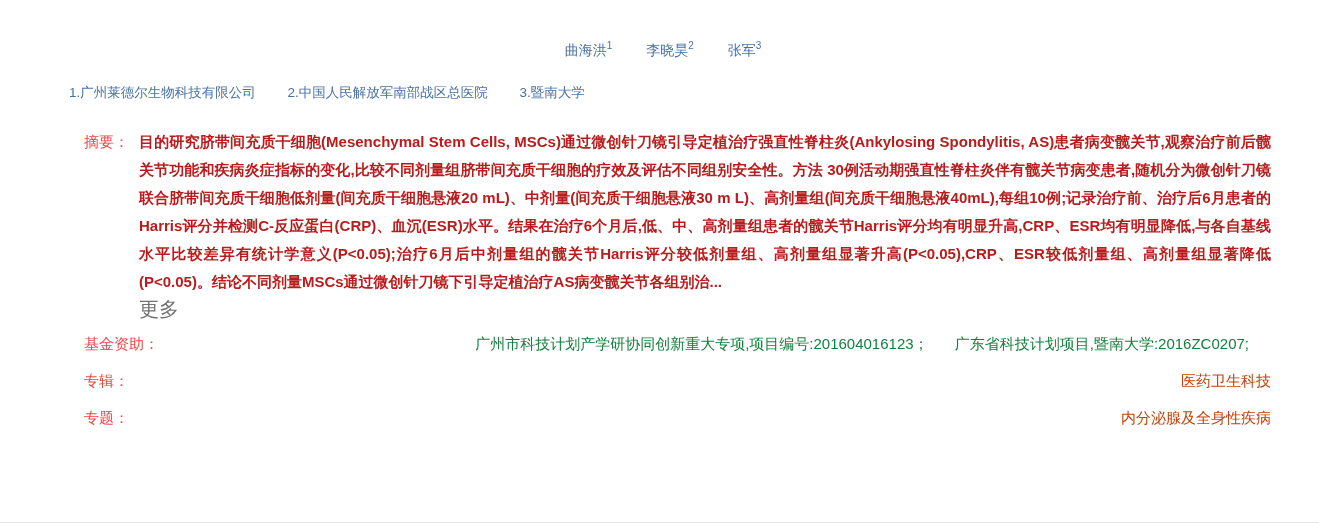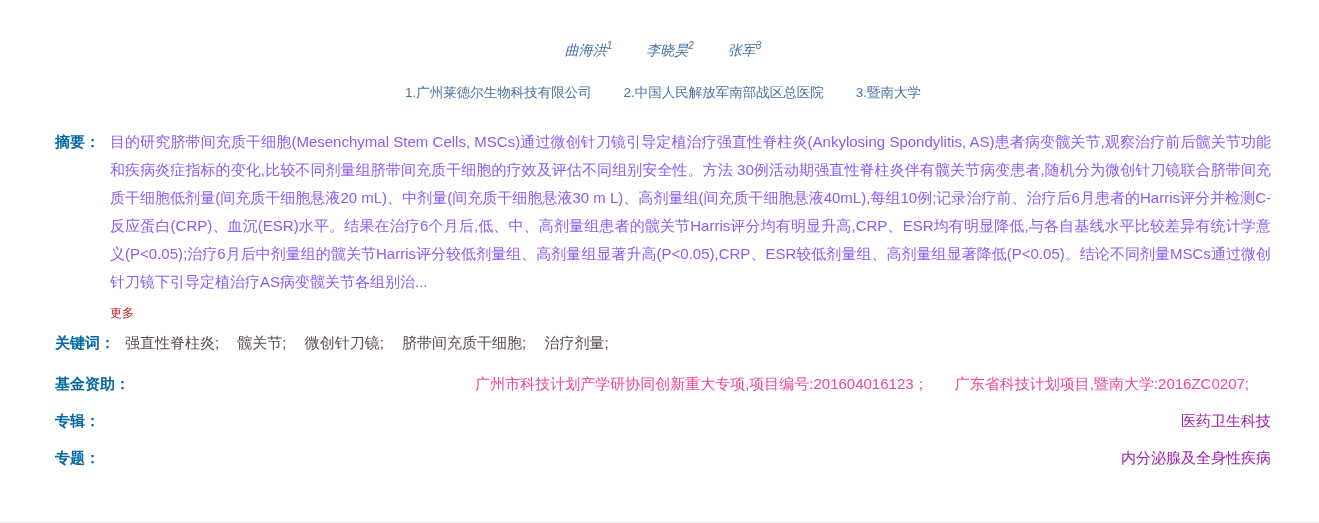--- a/index.html
+++ b/index.html
@@ -21,86 +21,86 @@
     font-size: 22px;
     font-weight: bold;
     color: #2a2a2a;
     letter-spacing: 0.5px;
     margin-bottom: 38px;
   }
   .authors-row {
     text-align: center;
     font-size: 14px;
     margin-bottom: 24px;
-    font-style: italic;
   }
   .author-link {
     color: #4a71a3;
     text-decoration: none;
     margin: 0 15px;
     cursor: pointer;
   }
   .author-link sup { font-size: 10px; }
   .affil-row {
-    text-align: center;
     font-size: 13.5px;
     margin-bottom: 26px;
   }
   .affil-link {
     color: #4a71a3;
     text-decoration: none;
     margin: 0 14px;
     cursor: pointer;
   }
   .row {
     display: flex;
     align-items: flex-start;
     margin-bottom: 17px;
     font-size: 15px;
   }
   .row-label {
-    font-weight: bold;
-    color: #0369a1;
+    font-weight: normal;
+    color: #ef4444;
     white-space: nowrap;
     margin-right: 10px;
     line-height: 28px;
+    margin-left: 29px;
   }
   .row-label.tight { line-height: 21px; }
   .row-content { flex: 1; }
   .abstract-text {
-    color: #8b5cf6;
+    color: #b91c1c;
     line-height: 28px;
     text-align: justify;
+    font-weight: bold;
   }
   .more-link {
     display: inline-block;
-    color: #b91c1c;
-    margin-top: 9px;
+    color: #737373;
+    margin-top: 0;
     cursor: pointer;
-    font-size: 12px;
+    font-size: 20px;
     text-decoration: none;
   }
   .keywords-content, .fund-content {
     line-height: 21px;
     padding-top: 0px;
   }
   .keyword-link {
     color: #5d4c4c;
     text-decoration: none;
     margin-right: 14px;
     cursor: pointer;
   }
   .fund-link {
-    color: #ec4899;
+    color: #15803d;
     text-decoration: none;
     margin-right: 22px;
     cursor: pointer;
   }
   .plain-value {
-    color: #a21caf;
+    color: #c2410c;
     line-height: 21px;
   }
   .meta-row { margin-bottom: 16px; text-align: right; }
   .abstract-row { margin-bottom: 10px; }
   .kw-row { margin-bottom: 20px; }
   .bottom-rule {
     position: absolute;
     left: 0;
     bottom: 0;
     width: 1319px;
@@ -127,30 +127,20 @@
   </div>
 
   <div class="row abstract-row">
     <span class="row-label">摘要：</span>
     <div class="row-content">
       <div class="abstract-text">目的研究脐带间充质干细胞(Mesenchymal Stem Cells, MSCs)通过微创针刀镜引导定植治疗强直性脊柱炎(Ankylosing Spondylitis, AS)患者病变髋关节,观察治疗前后髋关节功能和疾病炎症指标的变化,比较不同剂量组脐带间充质干细胞的疗效及评估不同组别安全性。方法 30例活动期强直性脊柱炎伴有髋关节病变患者,随机分为微创针刀镜联合脐带间充质干细胞低剂量(间充质干细胞悬液20 mL)、中剂量(间充质干细胞悬液30 m L)、高剂量组(间充质干细胞悬液40mL),每组10例;记录治疗前、治疗后6月患者的Harris评分并检测C-反应蛋白(CRP)、血沉(ESR)水平。结果在治疗6个月后,低、中、高剂量组患者的髋关节Harris评分均有明显升高,CRP、ESR均有明显降低,与各自基线水平比较差异有统计学意义(P&lt;0.05);治疗6月后中剂量组的髋关节Harris评分较低剂量组、高剂量组显著升高(P&lt;0.05),CRP、ESR较低剂量组、高剂量组显著降低(P&lt;0.05)。结论不同剂量MSCs通过微创针刀镜下引导定植治疗AS病变髋关节各组别治...</div>
       <a class="more-link">更多</a>
     </div>
   </div>
 
-  <div class="row kw-row">
-    <span class="row-label tight">关键词：</span>
-    <div class="row-content keywords-content">
-      <a class="keyword-link">强直性脊柱炎;</a>
-      <a class="keyword-link">髋关节;</a>
-      <a class="keyword-link">微创针刀镜;</a>
-      <a class="keyword-link">脐带间充质干细胞;</a>
-      <a class="keyword-link">治疗剂量;</a>
-    </div>
-  </div>
 
   <div class="row meta-row">
     <span class="row-label tight">基金资助：</span>
     <div class="row-content fund-content">
       <a class="fund-link">广州市科技计划产学研协同创新重大专项,项目编号:201604016123；</a>
       <a class="fund-link">广东省科技计划项目,暨南大学:2016ZC0207;</a>
     </div>
   </div>
 
   <div class="row meta-row">

